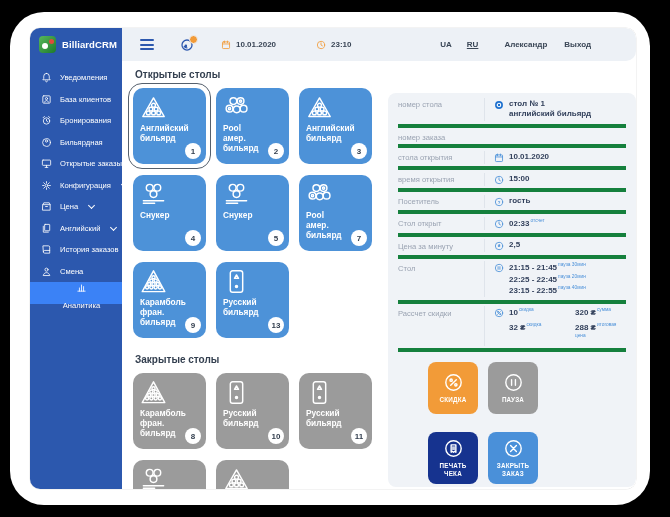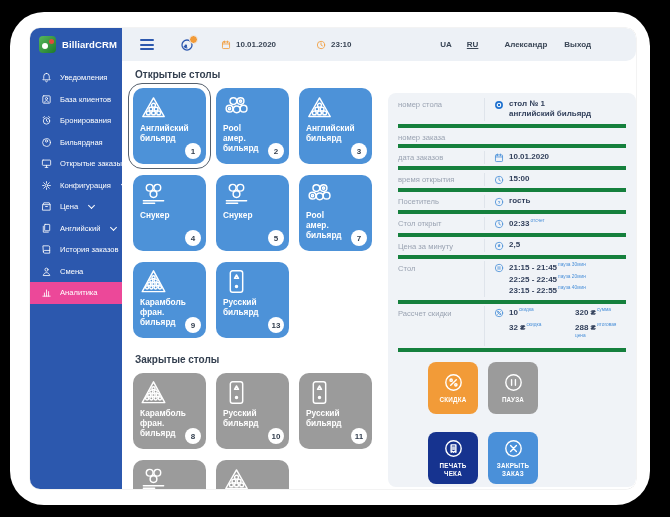--- a/index.html
+++ b/index.html
@@ -12,21 +12,21 @@
 
   
   .sidebar{width:92px;flex-shrink:0;background:#2c58ae;display:flex;flex-direction:column;}
   .logo-row{height:33px;display:flex;align-items:center;padding-left:9px;gap:6px;flex-shrink:0;}
   .logo-badge{width:17px;height:17px;border-radius:4px;background:linear-gradient(135deg,#57b75b,#1d7a2c);position:relative;flex-shrink:0;}
   .logo-badge::before{content:'';position:absolute;left:3px;top:7px;width:6px;height:6px;border-radius:50%;background:#fff;}
   .logo-badge::after{content:'';position:absolute;right:2px;top:3px;width:5px;height:5px;border-radius:50%;background:#e04b3c;}
   .brand{font-size:9.5px;font-weight:bold;color:#fff;letter-spacing:0.1px;}
   .nav{margin-top:6px;}
   .nav-item{height:21.5px;display:flex;align-items:center;padding-left:11px;gap:8px;font-size:7.6px;color:#fff;cursor:pointer;}
-  .nav-item.active{background:#ec4899;}
+  .nav-item.active{background:#3b82f6;flex-direction:column;}
   .nav-icon{width:11px;height:11px;flex-shrink:0;display:block;}
   .nav-icon svg{width:100%;height:100%;display:block;}
   .chev{width:4px;height:4px;border-right:1.1px solid #fff;border-bottom:1.1px solid #fff;transform:rotate(45deg);margin-left:3px;margin-top:-2px;flex-shrink:0;}
 
   
   .main{flex:1;display:flex;flex-direction:column;background:#fff;min-width:0;}
   .header{height:33px;flex-shrink:0;background:#edf1f6;border-radius:0 10px 10px 0;display:flex;align-items:center;padding-left:18px;}
   .hamburger{width:14px;display:flex;flex-direction:column;gap:2.5px;cursor:pointer;}
   .hamburger span{display:block;height:2px;border-radius:1px;background:#2c58ae;}
   .notif{margin-left:26px;position:relative;width:14px;height:14px;cursor:pointer;color:#2c58ae;}
@@ -463,21 +463,21 @@
                   <div class="d-body">
                     <div><span>стол № 1</span></div>
                     <div>английский бильярд</div>
                   </div>
                 </div>
               </div>
               <div class="detail-row">
                 <span class="d-label">номер заказа</span>
               </div>
               <div class="detail-row">
-                <span class="d-label">дата заказов</span>
+                <span class="d-label">стола открытия</span>
                 <div class="d-value">
                   <span class="d-icon">
                     <svg viewBox="0 0 24 24" fill="none" stroke="currentColor" stroke-width="2" stroke-linecap="round" stroke-linejoin="round">
                       <rect x="3.5" y="4.5" width="17" height="16" rx="2"></rect>
                       <path d="M3.5 9.5h17M8.5 2.5v4M15.5 2.5v4"></path>
                     </svg>
                   </span>
                   <div class="d-body">
                     <div><span>10.01.2020</span></div>
                   </div>

